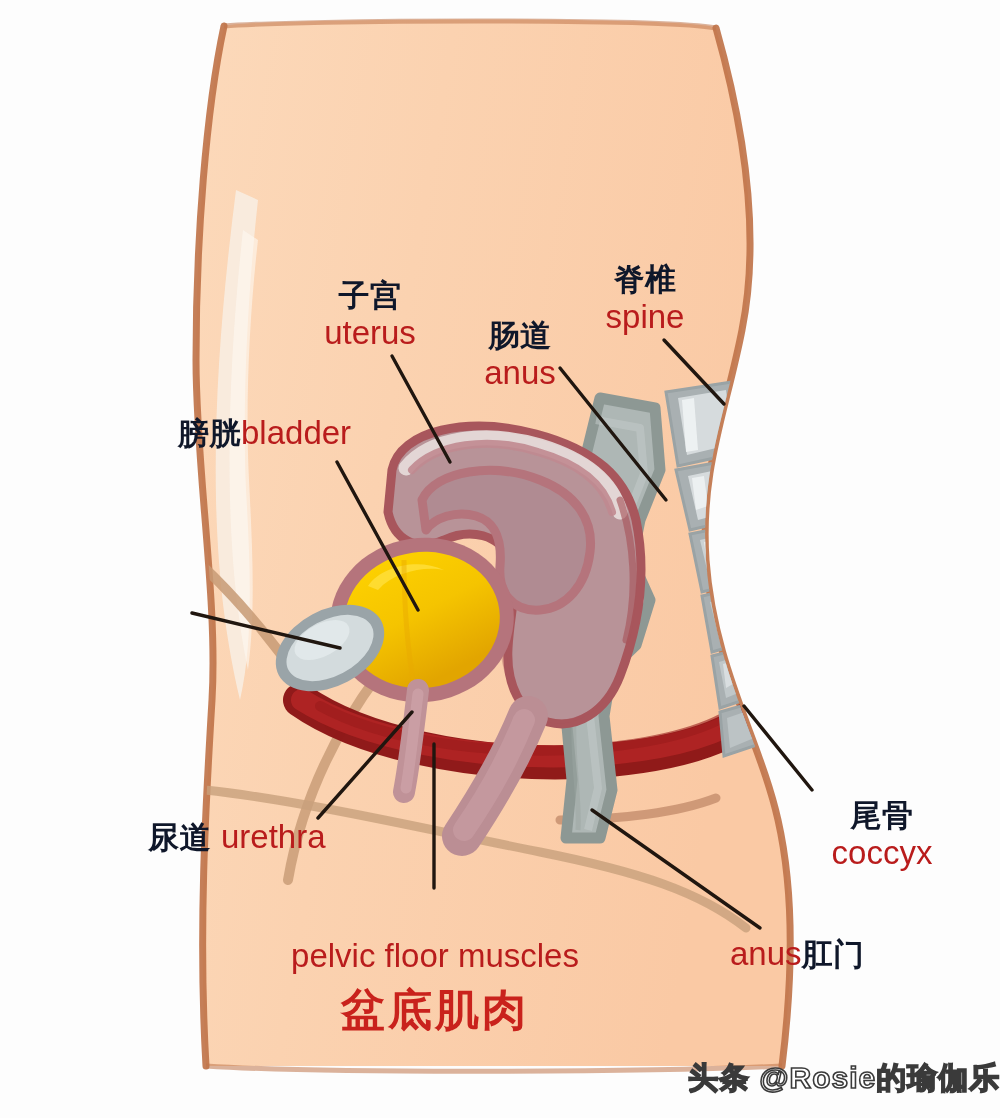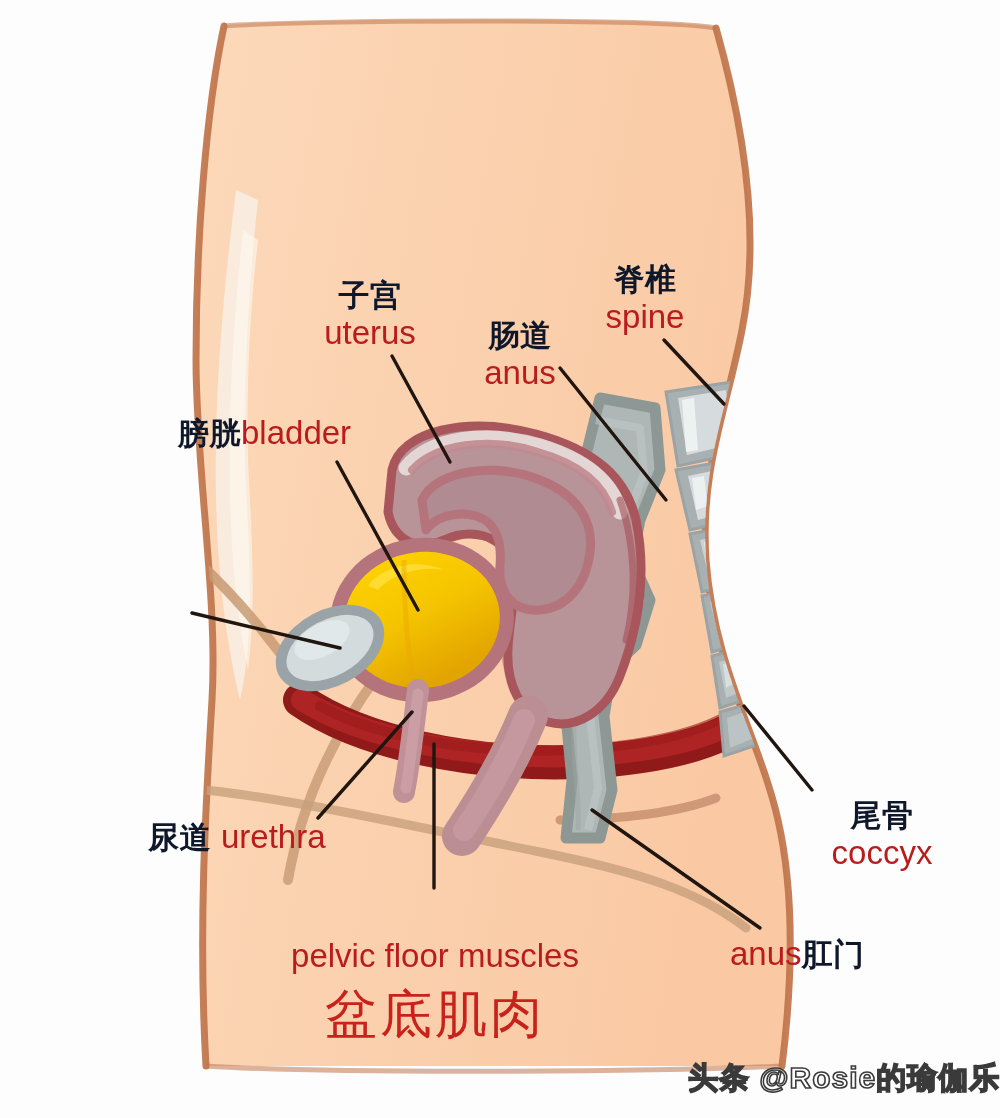--- a/index.html
+++ b/index.html
@@ -18,21 +18,21 @@
   .lbl .row{display:flex;align-items:baseline;}
 
   
   .s-cn{font-size:31px;}
   .s-en{font-size:33px;}
 
   .stack{display:flex;flex-direction:column;}
   .ctr{align-items:center;}
 
   #pelvic-floor-cn{
-    color:#c9221c;font-weight:normal;font-size:52px;letter-spacing:3px;text-align:right;
+    color:#c9221c;font-weight:bold;font-size:44px;letter-spacing:3px;text-align:right;
   }
   #watermark{
     position:absolute;font-size:30px;font-weight:bold;color:#ffffff;
     -webkit-text-stroke:1.6px #3a3a3a;
     letter-spacing:1px;white-space:nowrap;
   }
 </style>
 </head>
 <body>
 

